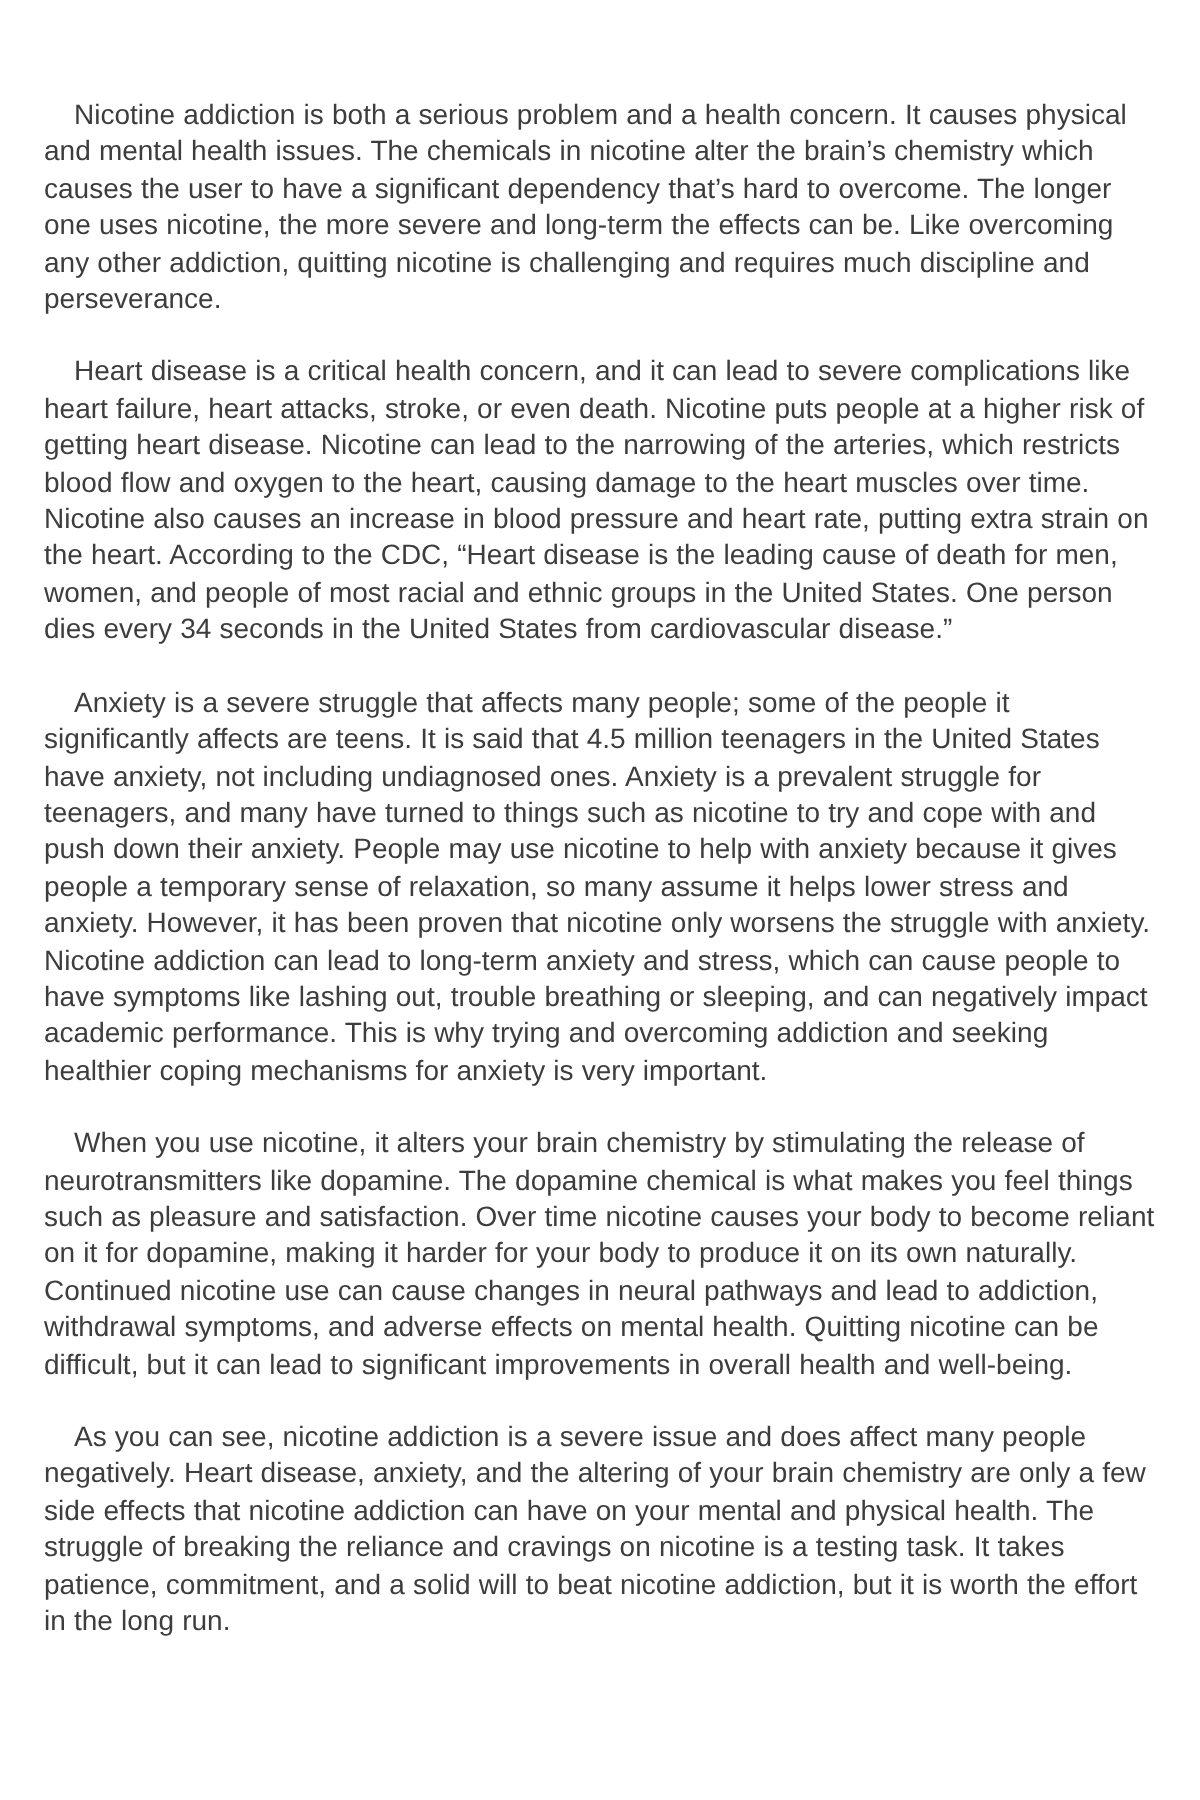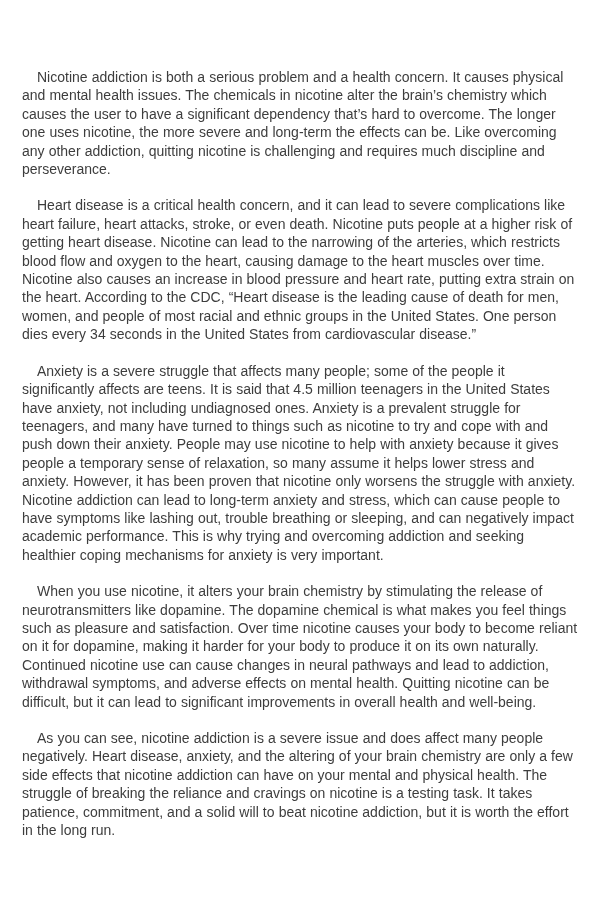--- a/index.html
+++ b/index.html
@@ -6,21 +6,21 @@
     margin: 0;
     padding: 0;
     background: #ffffff;
   }
   .page {
     position: relative;
     width: 600px;
     height: 900px;
     box-sizing: border-box;
     background: #ffffff;
-    padding: 68px 22px 0 22px;
+    padding: 48px 22px 0 22px;
     overflow: hidden;
     font-family: "Liberation Sans", "DejaVu Sans", sans-serif;
     font-size: 14px;
     line-height: 18.4px;
     color: #3d3d3d;
     -webkit-font-smoothing: antialiased;
   }
   .para {
     margin: 0 0 18px 0;
     text-indent: 15px;

